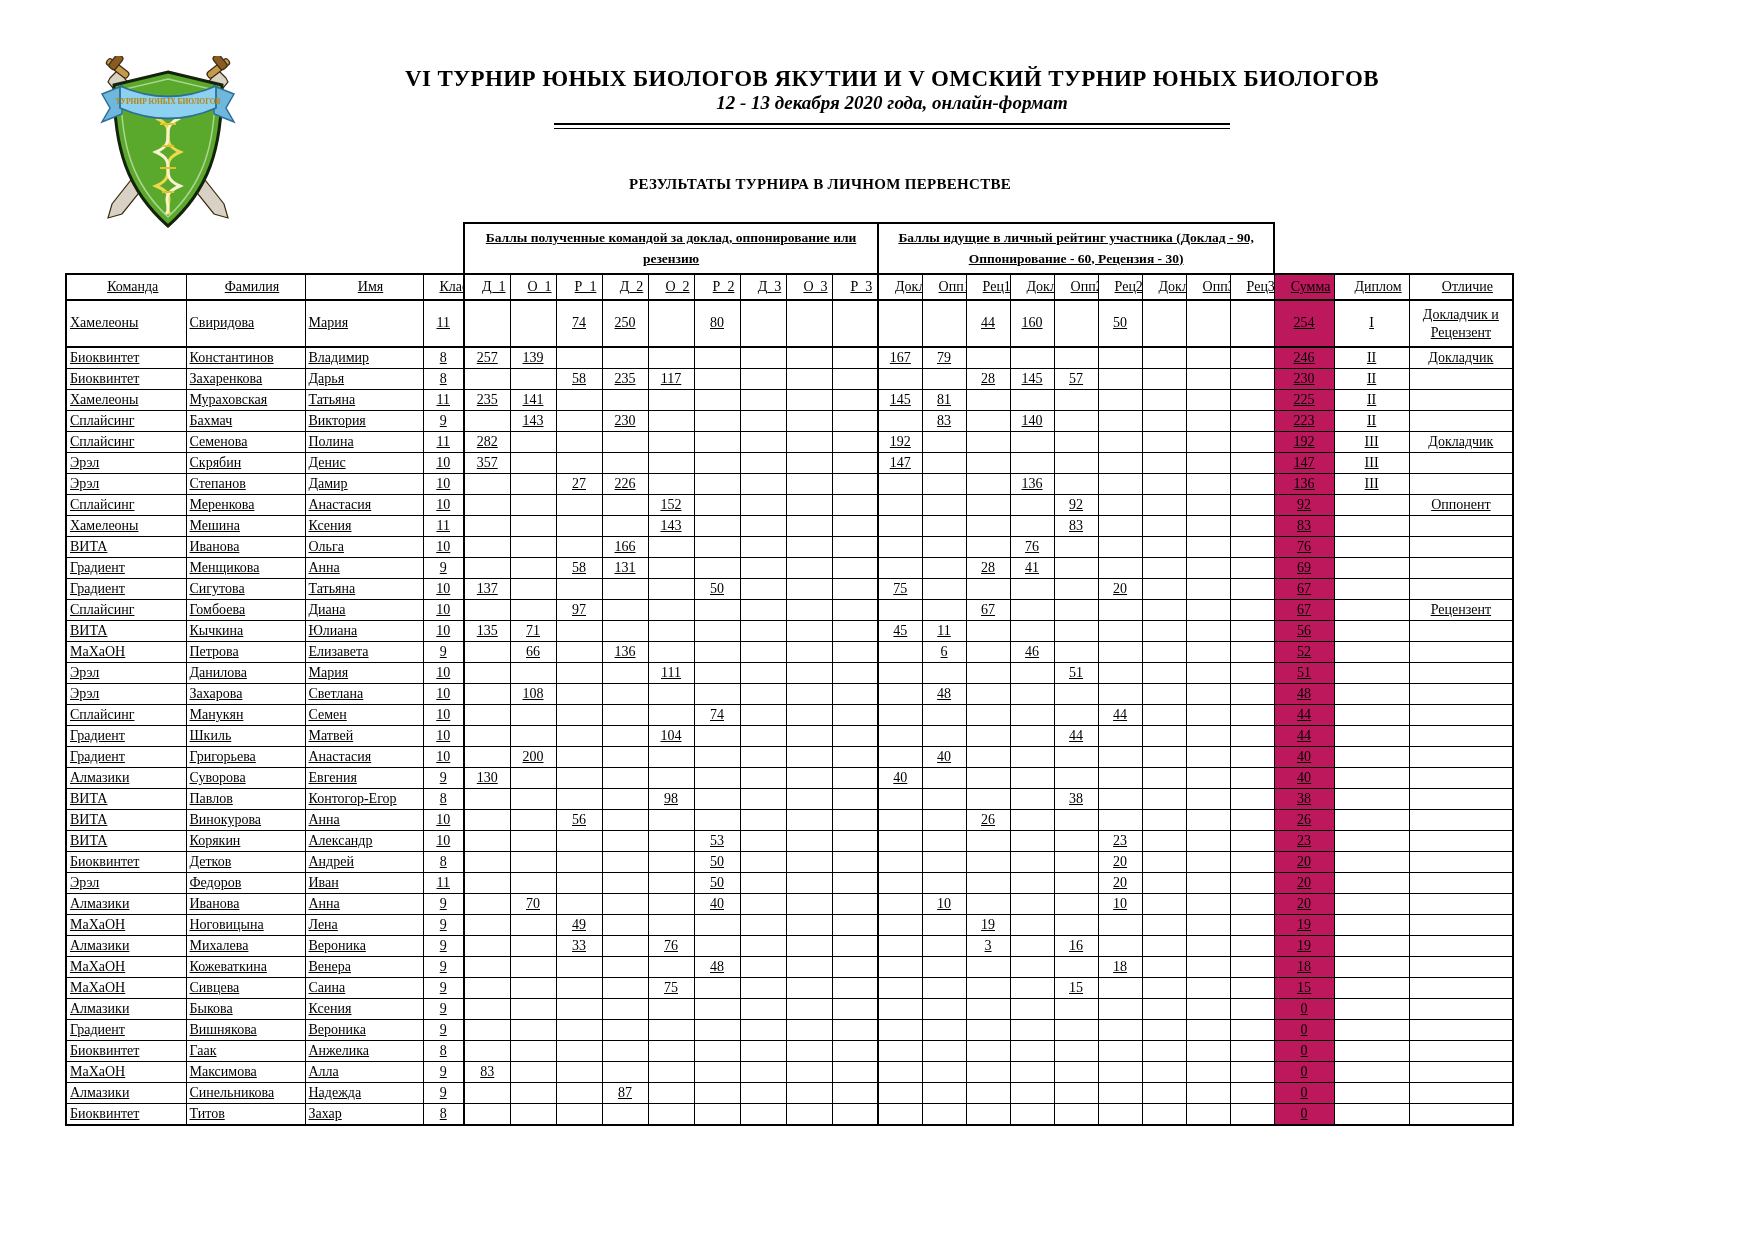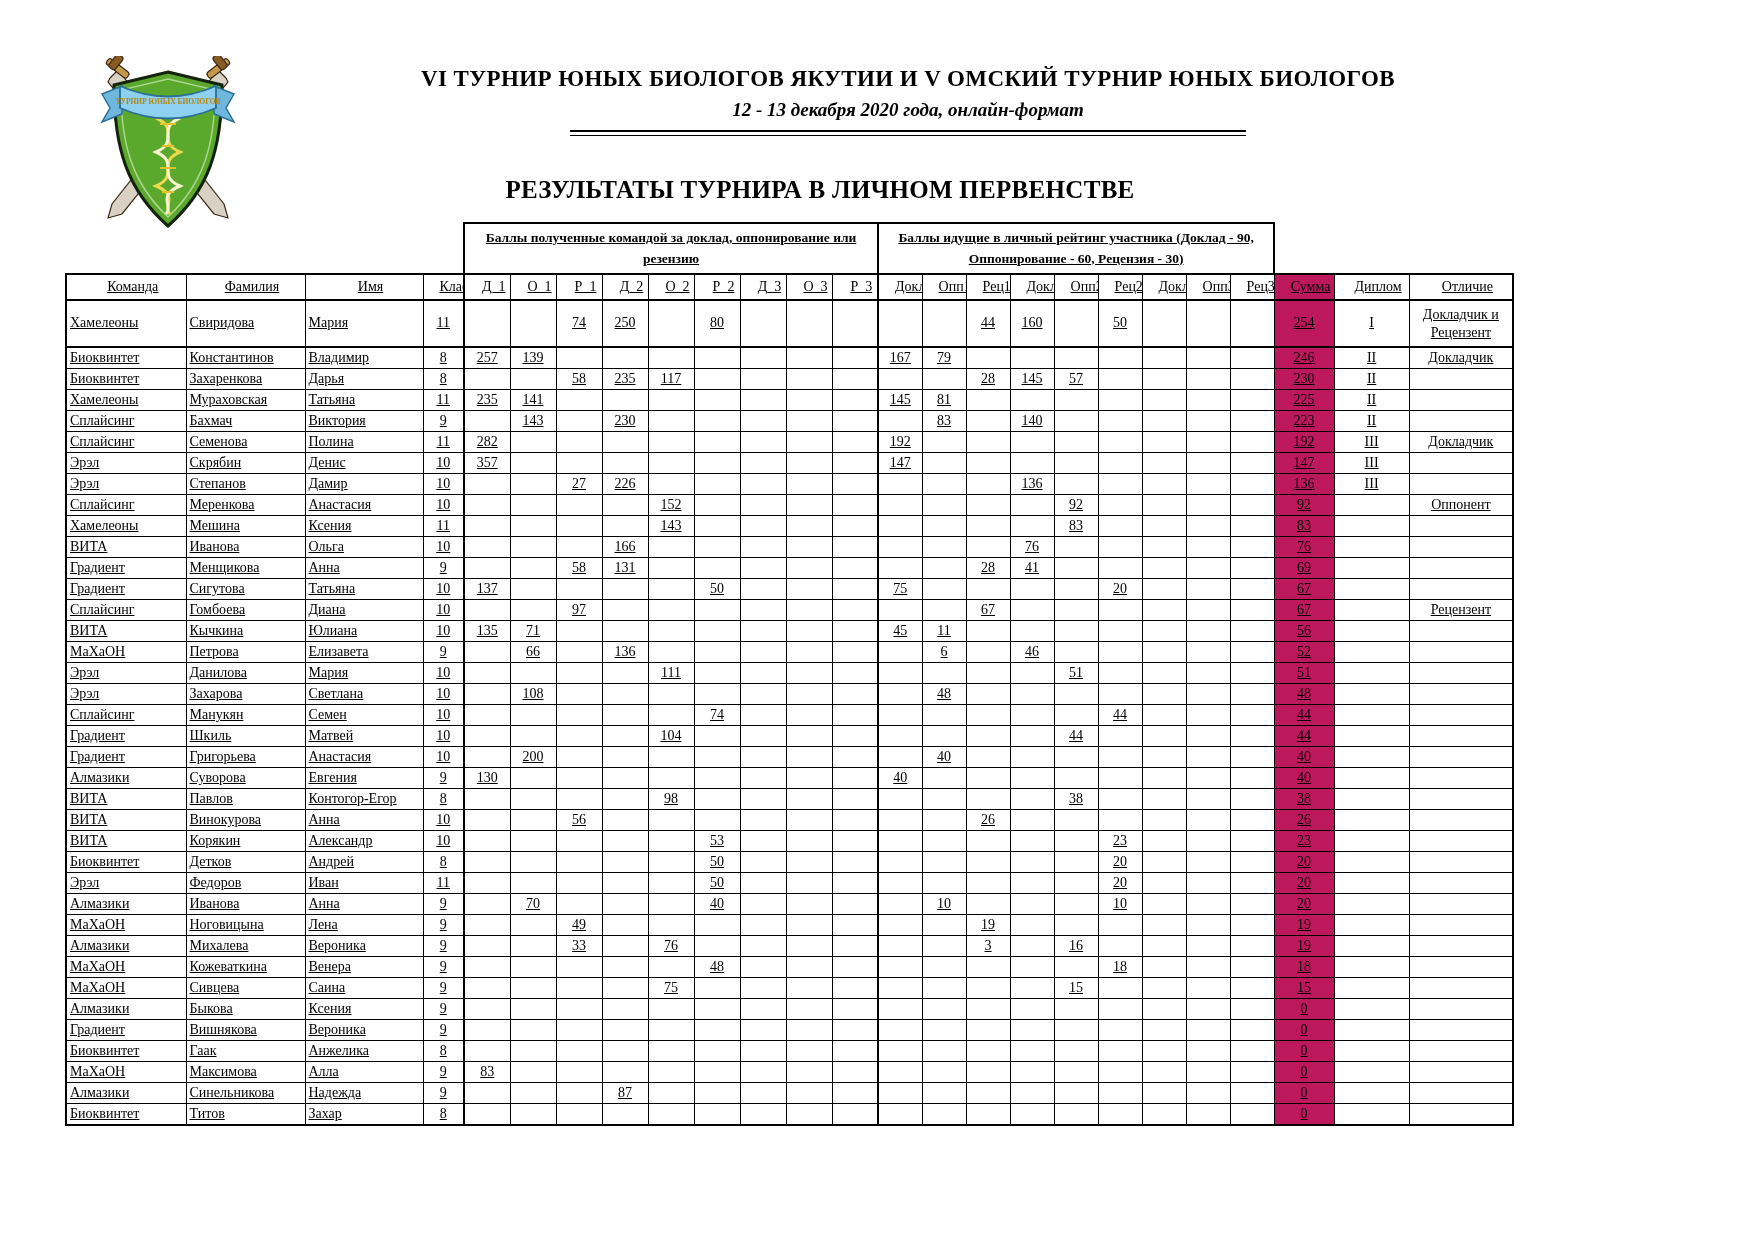--- a/index.html
+++ b/index.html
@@ -1,26 +1,26 @@
 <!DOCTYPE html>
 <html><head>
 <meta charset="utf-8">
 <style>
   html,body{margin:0;padding:0;}
   body{
     width:1755px;height:1240px;position:relative;background:#ffffff;
     font-family:"Liberation Serif", serif;color:#000;overflow:hidden;
   }
   .logo{position:absolute;left:92px;top:56px;width:152px;height:182px;}
-  .page-header{position:absolute;left:258px;top:66px;width:1300px;text-align:center;}
+  .page-header{position:absolute;left:242px;top:66px;width:1300px;text-align:center;}
   .main-title{font-size:23px;font-weight:bold;letter-spacing:.4px;white-space:nowrap;}
-  .sub-title{font-size:19px;font-weight:bold;font-style:italic;margin-top:7px;}
+  .sub-title{font-size:19px;font-weight:bold;font-style:italic;}
   .rule{width:676px;margin:9px auto 0 auto;height:3px;border-top:2.5px solid #000;border-bottom:1px solid #000;}
   .section-title{position:absolute;left:0;top:176px;width:1640px;text-align:center;
-    font-size:25px;font-weight:bold;letter-spacing:.3px;}
+    font-size:15px;font-weight:bold;letter-spacing:.3px;}
   .tbl-wrap{position:absolute;left:65px;top:222px;}
   table{border-collapse:collapse;table-layout:fixed;width:1446px;font-family:"Liberation Serif",serif;text-decoration:underline;}
   td,th{border:1px solid #000;padding:0 3px;height:20px;font-size:14px;font-weight:normal;
     overflow:hidden;white-space:nowrap;line-height:1.15;}
   tr.group-row td{height:49px;}
   td.blank{border:none;background:transparent;}
   td.grp{border:2.5px solid #000;font-weight:bold;text-align:center;white-space:normal;
     font-size:13.5px;line-height:1.55;vertical-align:middle;padding:0 8px;}
   th.hdr{text-align:center;border-top:2.5px solid #000;border-bottom:2.5px solid #000;height:24px;padding-left:16px;}
   .sum{background:#be185d;}

